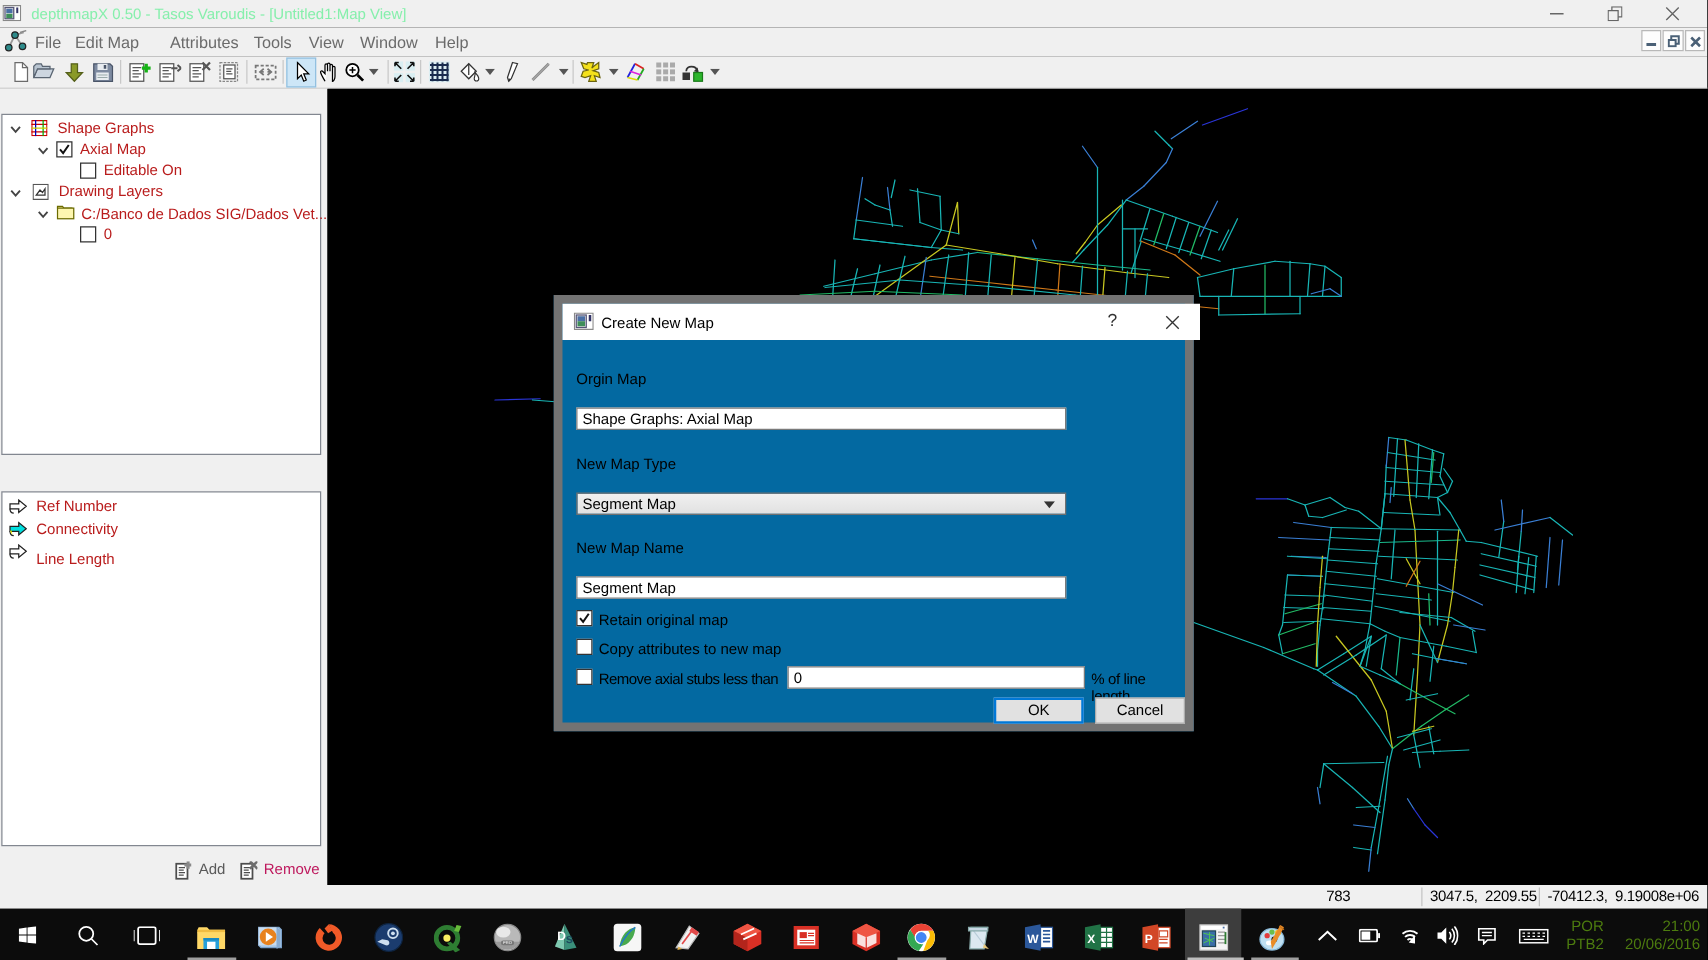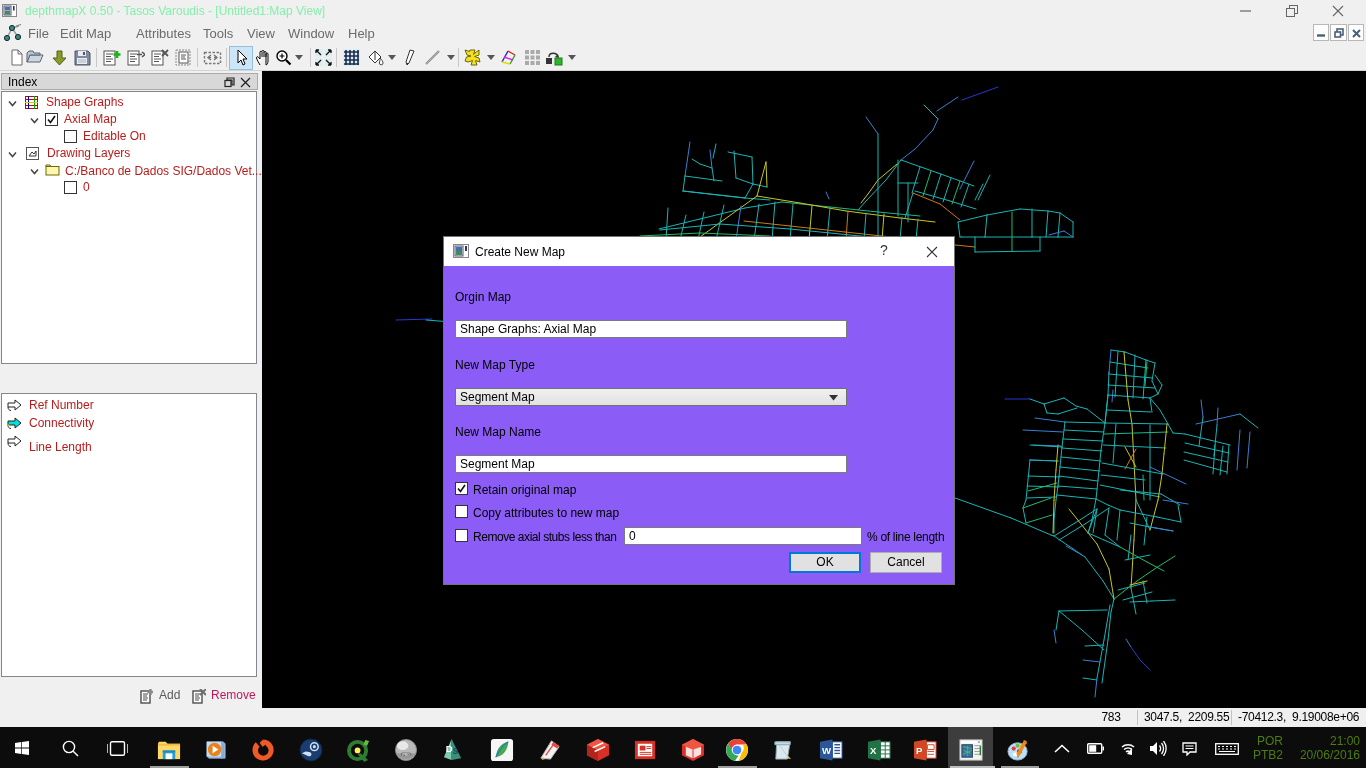--- a/index.html
+++ b/index.html
@@ -22,21 +22,21 @@
 .dockhead .t { position:absolute; left:6px; top:1px; color:#000; font-size:12px; }
 .dbox { position:absolute; left:1px; width:256px; background:#fff; border:1px solid #828790; }
 .trow { position:absolute; height:17px; line-height:17px; font-size:12px; color:#b91c1c; white-space:nowrap; }
 .chev { position:absolute; width:9px; height:9px; }
 .cb { position:absolute; width:13px; height:13px; background:#fff; border:1px solid #333; }
 
 
 #map { left:262px; top:71px; width:1104px; height:637px; background:#000; }
 
 
-#dlg { left:443px; top:236px; width:512px; height:349px; background:#8b5cf6; border:1px solid #737373; }
+#dlg { left:443px; top:236px; width:512px; height:349px; background:#0369a1; border:7px solid #737373; }
 #dlgtitle { position:absolute; left:0; top:0; width:510px; height:29px; background:#fff; }
 #dlgtitle .t { position:absolute; left:31px; top:8px; font-size:12px; color:#000; }
 .dlabel { position:absolute; left:11px; font-size:12px; color:#000; }
 .dinput { position:absolute; left:11px; width:392px; height:18px; background:#fff; border:1px solid #7a7a7a; font-size:12px; line-height:16px; padding-left:4px; }
 .dcb { position:absolute; left:11px; width:13px; height:13px; background:#fff; border:1px solid #333; }
 .dbtn { position:absolute; width:72px; height:21px; background:#e1e1e1; border:1px solid #adadad; text-align:center; line-height:19px; font-size:12px; }
 
 
 #status { left:0; top:708px; width:1366px; height:19px; background:#f0f0f0; font-size:12px; }
 .ssep { position:absolute; top:2px; width:1px; height:15px; background:#c3c3c3; }
@@ -255,30 +255,20 @@
       <rect x="1" y="9" width="6" height="6" fill="#333"></rect>
       <rect x="10" y="9" width="7" height="7" fill="#2db52d" stroke="#1a7a1a"></rect>
     </svg>
   <svg class="abs" style="left:568px;top:10px" width="8" height="5" viewBox="0 0 8 5">
       <path d="M0 0h8L4 5z" fill="#555"></path>
     </svg>
 </div>
 
 <div class="abs" id="dock">
 
-  <div class="dockhead" style="top:2px">
-    <span class="t">Index</span>
-    <svg style="position:absolute;right:22px;top:3px" width="11" height="11" viewBox="0 0 11 11">
-        <path d="M3 1h7v7h-2V3H3z" fill="none" stroke="#222" stroke-width="1.2"></path>
-        <rect x="1" y="3.5" width="6" height="6" fill="#d8d8d8" stroke="#222" stroke-width="1.2"></rect>
-      </svg>
-    <svg style="position:absolute;right:6px;top:3px" width="11" height="11" viewBox="0 0 11 11">
-        <path d="M1 1l9 9M10 1l-9 9" stroke="#222" stroke-width="1.3"></path>
-      </svg>
-  </div>
   <div class="dbox" style="top:20px;height:273px"></div>
 
   <svg class="chev" style="left:8px;top:28px" viewBox="0 0 9 9">
       <path d="M1 2.5l3.5 4L8 2.5" fill="none" stroke="#444" stroke-width="1.5"></path>
     </svg>
   <svg class="abs" style="left:25px;top:25px" width="13" height="13" viewBox="0 0 13 13">
       <rect x="0.5" y="0.5" width="12" height="12" fill="#fff" stroke="#c00"></rect>
       <path d="M0 3.5h13M0 9.5h13" stroke="#c00"></path>
       <path d="M3.5 0v13" stroke="#00b"></path>
       <path d="M9.5 0v13" stroke="#0a0"></path>
@@ -673,21 +663,21 @@
   <div class="dlabel" style="left:29px;top:269px">Copy attributes to new map</div>
   <div class="dcb" style="top:292px"></div>
   <div class="dlabel" style="left:29px;top:293px;letter-spacing:-0.45px">Remove axial stubs less than</div>
   <div class="dinput" style="left:180px;top:290px;width:238px">0</div>
   <div class="dlabel" style="left:423px;top:293px;letter-spacing:-0.3px">% of line length</div>
   <div class="dbtn" style="left:345px;top:315px;border:2px solid #0078d7;line-height:17px">OK</div>
   <div class="dbtn" style="left:426px;top:315px">Cancel</div>
 </div>
 
 <div class="abs" id="status">
-  <div class="stx" style="left:1090px;width:42px;text-align:center">783</div>
+  <div class="stx" style="left:1061px;width:42px;text-align:left">783</div>
   <div class="ssep" style="left:1137px"></div>
   <div class="stx" style="left:1144px">3047.5,&nbsp; 2209.55</div>
   <div class="ssep" style="left:1231px"></div>
   <div class="stx" style="left:1238px">-70412.3,&nbsp; 9.19008e+06</div>
 </div>
 
 <div class="abs" id="taskbar">
 
   <svg class="abs" style="left:15px;top:14px" width="14" height="14" viewBox="0 0 14 14">
       <path d="M0 1.9L6.3 1v5.6H0zM7 .9L14 0v6.6H7zM0 7.4h6.3V13L0 12.1zM7 7.4h7V14l-7-.9z" fill="#fff"></path>

